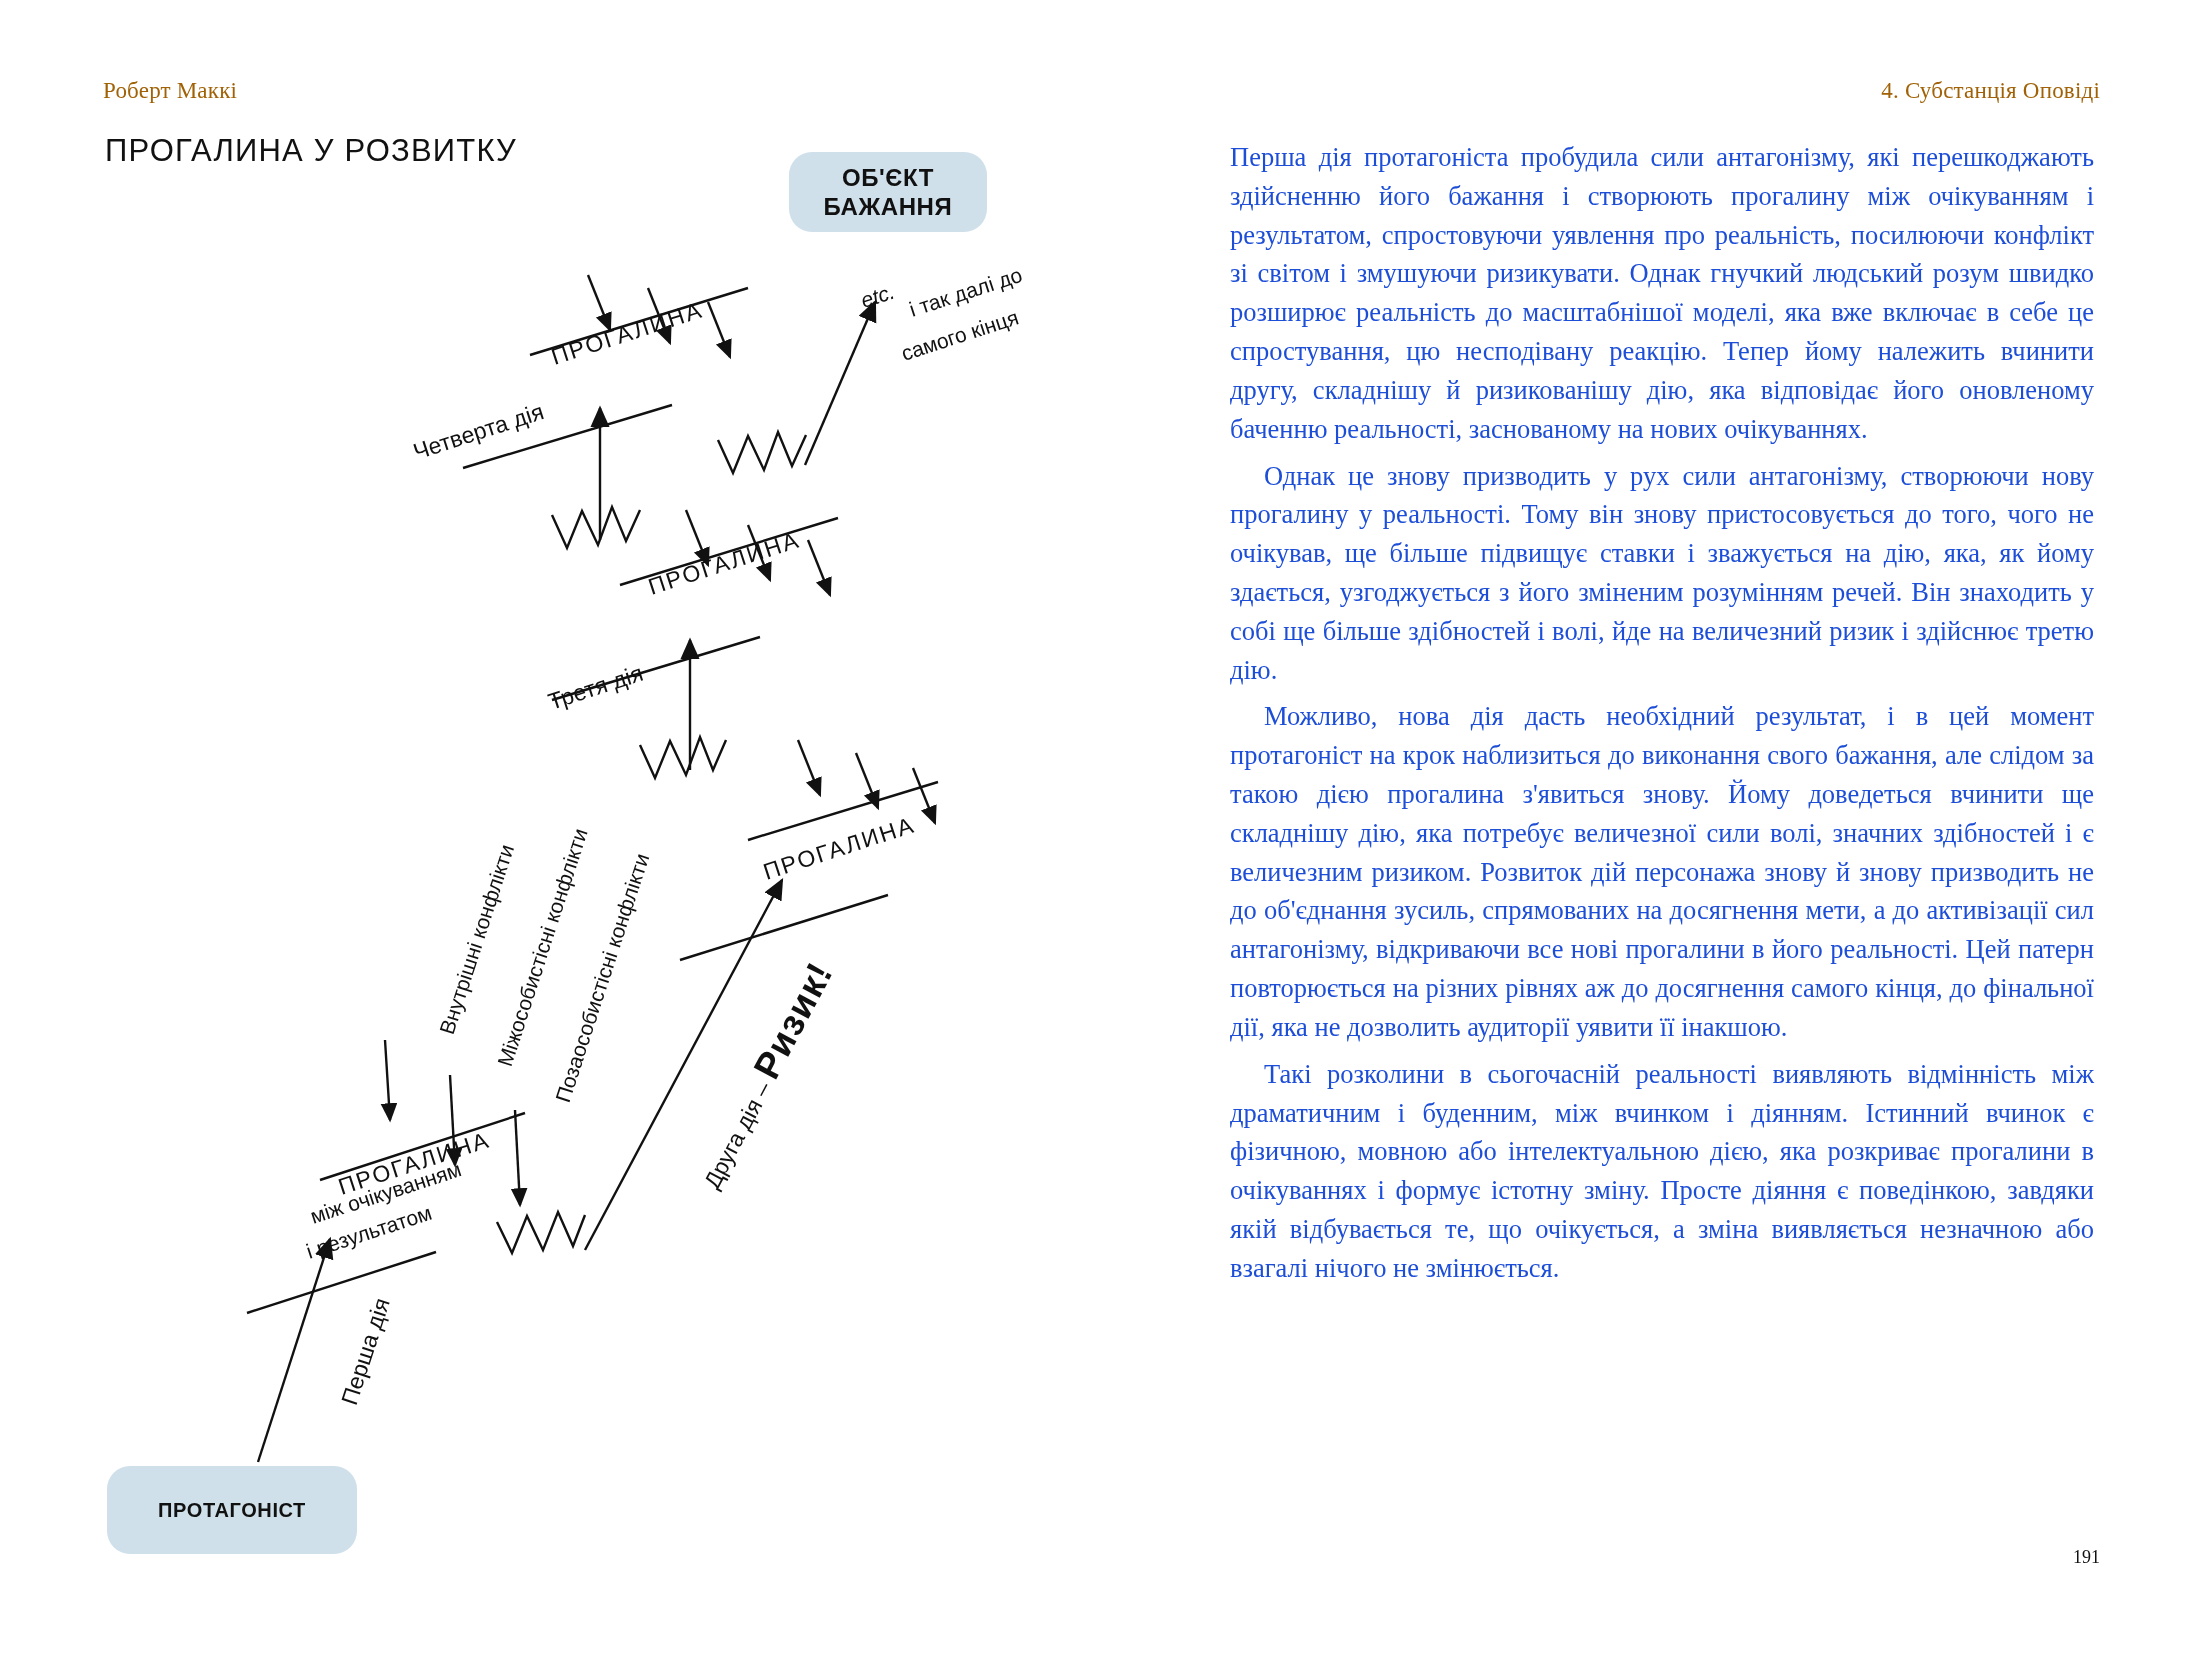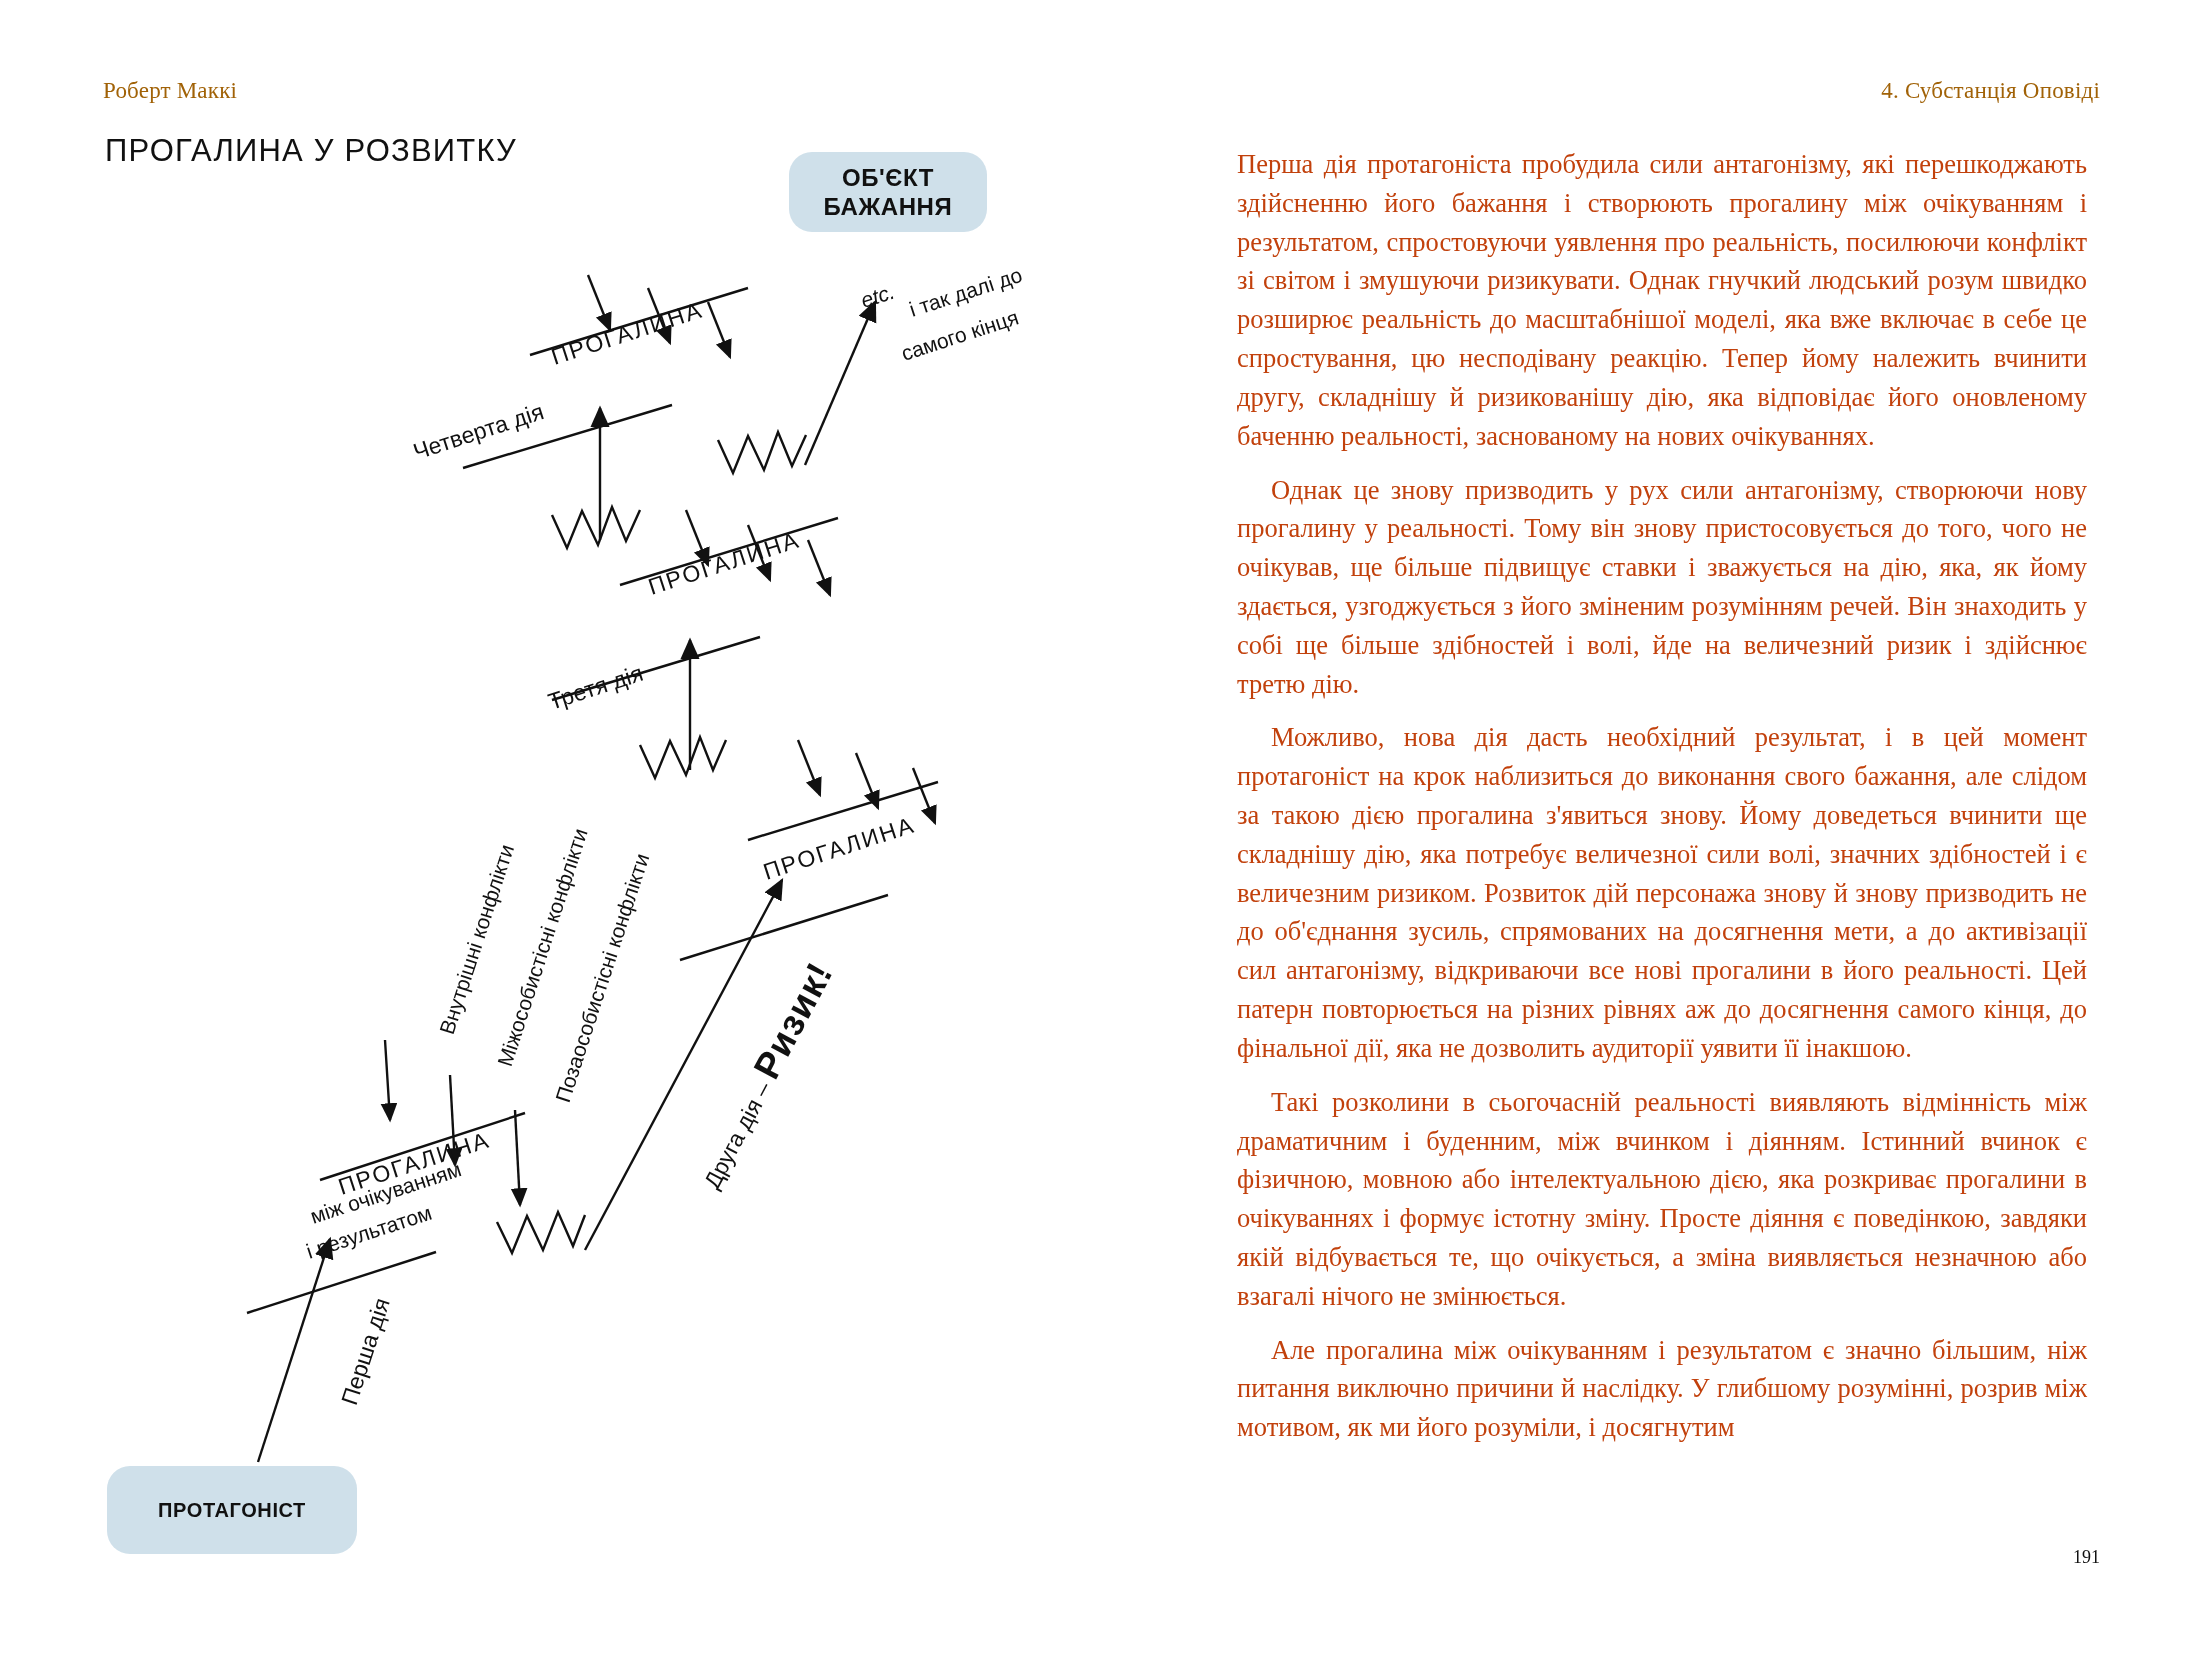--- a/index.html
+++ b/index.html
@@ -100,27 +100,27 @@
   .tail-label { font-size: 21px; line-height: 1.25; }
 
   
   #body-col {
     position: absolute;
     left: 1222px;
     top: 130px;
     width: 880px;
   }
   #body-col p {
-    margin: 15px;
+    margin: 8px;
     font-family: "Liberation Serif", serif;
     font-size: 26.5px;
     line-height: 1.465;
     text-align: justify;
     text-indent: 0;
-    color: #c2410c;
+    color: #1d4ed8;
   }
   #body-col p + p { text-indent: 34px; }
 
   .page-number {
     position: absolute;
     right: 105px;
     bottom: 86px;
     font-family: "Liberation Serif", serif;
     font-size: 18px;
     color: #111;
@@ -225,16 +225,15 @@
 
 <div class="dlabel etc-label" style="left:858px; top:290px; transform: rotate(-18deg);">etc.</div>
 <div class="dlabel tail-label" style="left:906px; top:298px; transform: rotate(-18deg); font-family:'Liberation Sans',sans-serif;">і так далі до</div>
 <div class="dlabel tail-label" style="left:898px; top:342px; transform: rotate(-18deg); font-family:'Liberation Sans',sans-serif;">самого кінця</div>
 
 <div id="body-col">
   <p>Перша дія протагоніста пробудила сили антагонізму, які перешкоджають здійсненню його бажання і створюють прогалину між очікуванням і результатом, спростовуючи уявлення про реальність, посилюючи конфлікт зі світом і змушуючи ризикувати. Однак гнучкий людський розум швидко розширює реальність до масштабнішої моделі, яка вже включає в себе це спростування, цю несподівану реакцію. Тепер йому належить вчинити другу, складнішу й ризикованішу дію, яка відповідає його оновленому баченню реальності, заснованому на нових очікуваннях.</p>
   <p>Однак це знову призводить у рух сили антагонізму, створюючи нову прогалину у реальності. Тому він знову пристосовується до того, чого не очікував, ще більше підвищує ставки і зважується на дію, яка, як йому здається, узгоджується з його зміненим розумінням речей. Він знаходить у собі ще більше здібностей і волі, йде на величезний ризик і здійснює третю дію.</p>
   <p>Можливо, нова дія дасть необхідний результат, і в цей момент протагоніст на крок наблизиться до виконання свого бажання, але слідом за такою дією прогалина з'явиться знову. Йому доведеться вчинити ще складнішу дію, яка потребує величезної сили волі, значних здібностей і є величезним ризиком. Розвиток дій персонажа знову й знову призводить не до об'єднання зусиль, спрямованих на досягнення мети, а до активізації сил антагонізму, відкриваючи все нові прогалини в його реальності. Цей патерн повторюється на різних рівнях аж до досягнення самого кінця, до фінальної дії, яка не дозволить аудиторії уявити її інакшою.</p>
   <p>Такі розколини в сьогочасній реальності виявляють відмінність між драматичним і буденним, між вчинком і діянням. Істинний вчинок є фізичною, мовною або інтелектуальною дією, яка розкриває прогалини в очікуваннях і формує істотну зміну. Просте діяння є поведінкою, завдяки якій відбувається те, що очікується, а зміна виявляється незначною або взагалі нічого не змінюється.</p>
-  <p>Але прогалина між очікуванням і результатом є значно більшим, ніж питання виключно причини й наслідку. У глибшому розумінні, розрив між мотивом, як ми його розуміли, і досягнутим</p>
 </div>
 
 <div class="page-number">191</div>
 
 </body></html>

